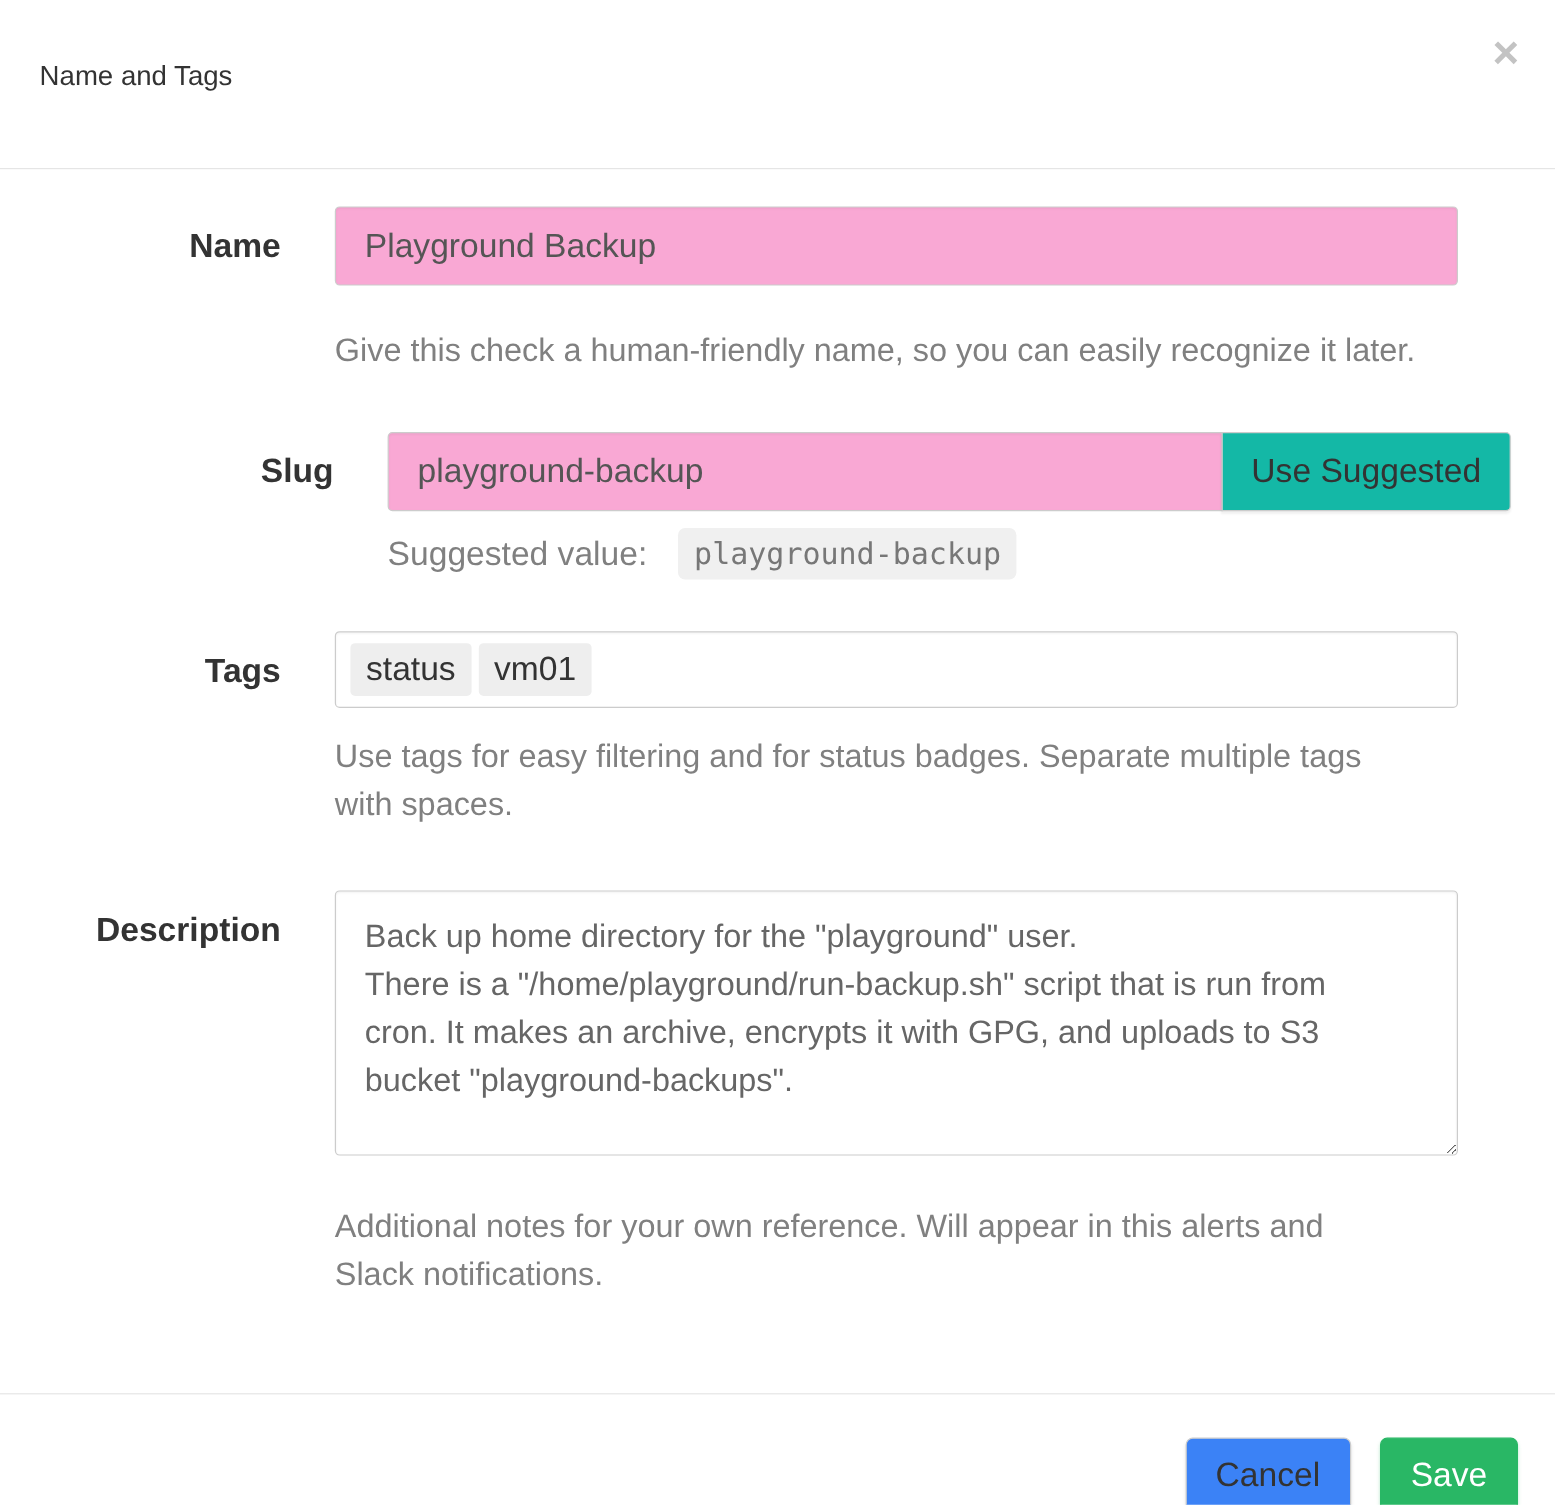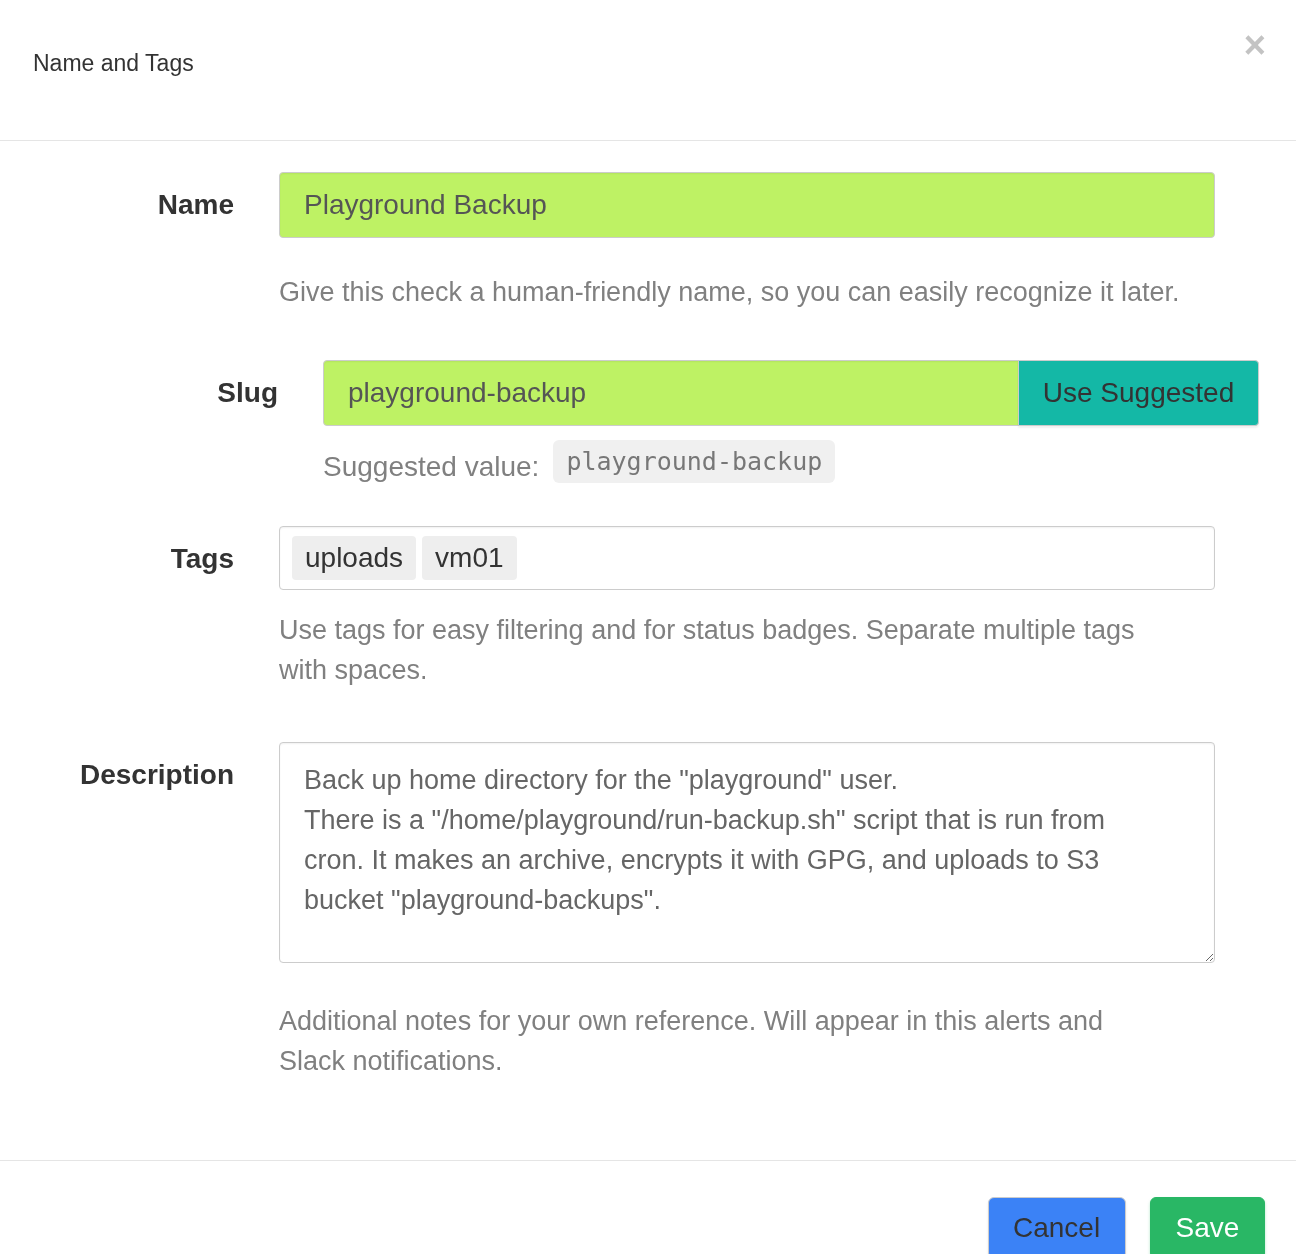--- a/index.html
+++ b/index.html
@@ -60,21 +60,21 @@
     width: 936px;
     height: 66px;
     border: 1px solid #cccccc;
     border-radius: 4px;
     padding: 0 24px;
     font-size: 28px;
     color: #555555;
     font-family: "Liberation Sans", sans-serif;
     box-shadow: inset 0 1px 2px rgba(0,0,0,0.06);
     outline: none;
-    background: #bef264;
+    background: #f9a8d4;
   }
   .input-group { display: flex; width: 936px; }
   .input-group .text-input.slug-input {
     width: 696px;
     border-top-right-radius: 0;
     border-bottom-right-radius: 0;
   }
   .append-btn {
     width: 241px;
     height: 66px;
@@ -98,21 +98,22 @@
     font-size: 27px;
     line-height: 40px;
     color: #808080;
     white-space: pre-line;
   }
   .suggested-line {
     margin-top: 14px;
     font-size: 28px;
     color: #808080;
     display: flex;
-    align-items: flex-end;
+    align-items: center;
+    gap: 12px;
   }
   .code-chip {
     display: inline-block;
     margin-left: 14px;
     background: #f0f0f0;
     border-radius: 6px;
     padding: 7px 13px;
     font-family: "DejaVu Sans Mono", monospace;
     font-size: 25px;
     color: #777777;
@@ -224,21 +225,21 @@
           <span>Suggested value:</span>
           <span class="code-chip">playground-backup</span>
         </div>
       </div>
     </div>
 
     <div class="form-group fg-tags">
       <div class="label-col">Tags</div>
       <div class="control-col">
         <div class="tags-field">
-          <span class="tag-chip">uploads</span>
+          <span class="tag-chip">status</span>
           <span class="tag-chip">vm01</span>
         </div>
         <div class="help-block tags-help">Use tags for easy filtering and for status badges. Separate multiple tags
 with spaces.</div>
       </div>
     </div>
 
     <div class="form-group fg-desc">
       <div class="label-col">Description</div>
       <div class="control-col">

